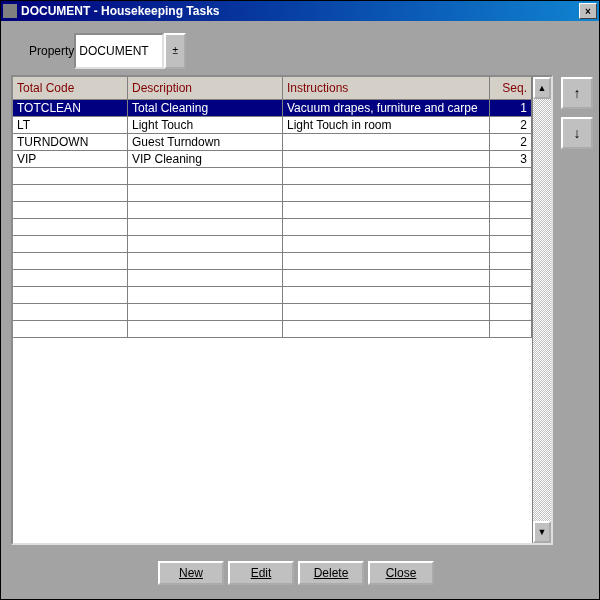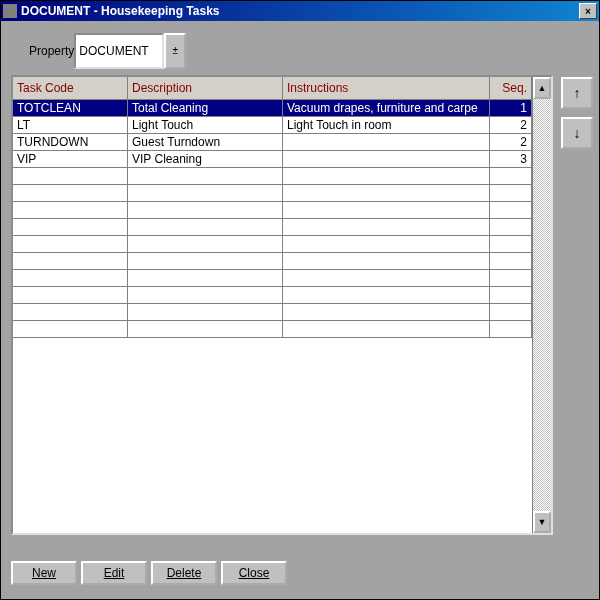--- a/index.html
+++ b/index.html
@@ -24,21 +24,21 @@
 .c-code{flex:0 0 115px}
 .c-desc{flex:0 0 155px}
 .c-instr{flex:1}
 .c-seq{flex:0 0 42px;justify-content:flex-end}
 .grid-row.selected{background:#000080;color:#fff}
 .scrollbar{width:18px;background:#d4d0c8;border-left:1px solid #808080;display:flex;flex-direction:column}
 .sb-btn{height:18px;background:#c0c0c0;border:2px outset #fff;display:flex;align-items:center;justify-content:center;font-size:9px}
 .sb-track{flex:1;background:repeating-conic-gradient(#c0c0c0 0 25%,#fff 0 50%) 0/2px 2px}
 .side-btns{width:28px;margin-left:8px;display:flex;flex-direction:column;gap:8px;padding-top:2px}
 .sq-btn{width:28px;height:28px;background:#c0c0c0;border:2px outset #fff;display:flex;align-items:center;justify-content:center;font-size:14px;font-weight:bold}
-.footer{display:flex;justify-content:flex-start;gap:4px;padding:26px 8px 4px 0}
+.footer{display:flex;justify-content:center;gap:4px;padding:16px 8px 4px 0}
 .btn{min-width:66px;height:24px;background:#c0c0c0;border:2px outset #fff;font:inherit;padding:0 8px;display:flex;align-items:center;justify-content:center}
 .btn .ul{text-decoration:underline}
 </style>
 </head>
 <body>
 
 <div class="window">
   <div class="titlebar">
     <div class="app-icon"></div>
     <div class="title-text">DOCUMENT - Housekeeping Tasks</div>
@@ -52,21 +52,21 @@
       <div class="combo">
         <input type="text" value="DOCUMENT" style="">
         <div class="combo-btn">±</div>
       </div>
     </div>
 
     <div class="table-wrap">
       <div class="table-area">
         <div class="grid" id="grid">
           <div class="grid-header">
-            <div class="cell c-code">Task Code</div>
+            <div class="cell c-code">Total Code</div>
             <div class="cell c-desc">Description</div>
             <div class="cell c-instr">Instructions</div>
             <div class="cell c-seq">Seq.</div>
           </div>
         <div class="grid-row selected">
               <div class="cell c-code">TOTCLEAN</div>
               <div class="cell c-desc">Total Cleaning</div>
               <div class="cell c-instr">Vacuum drapes, furniture and carpe</div>
               <div class="cell c-seq">1</div>
             </div>

